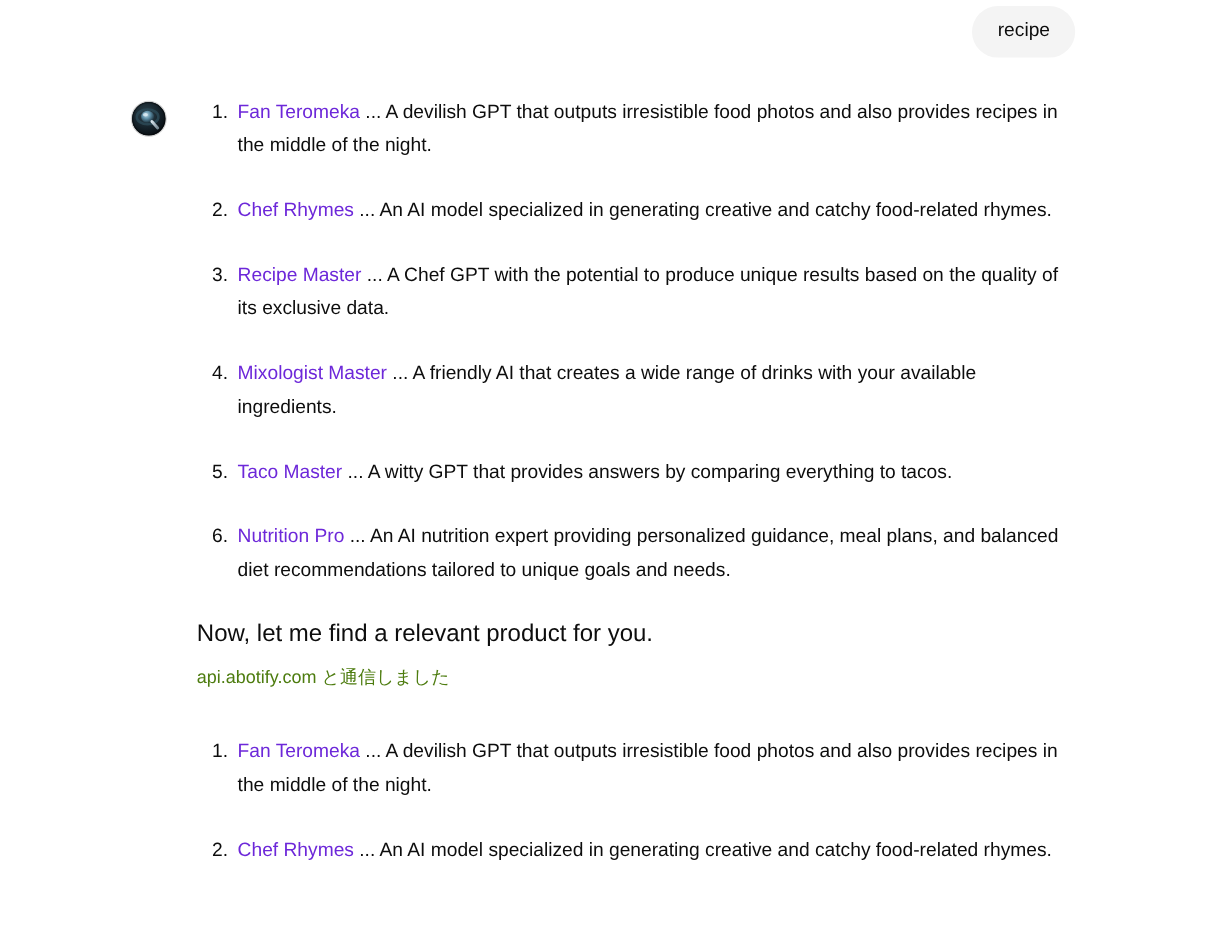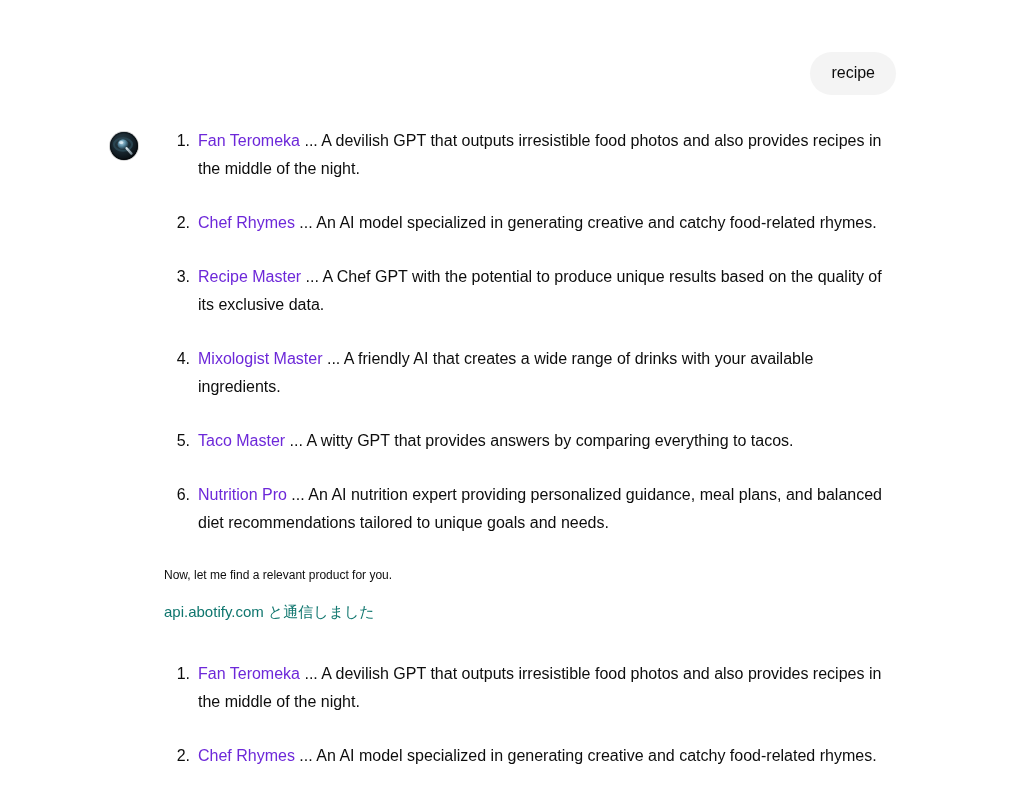--- a/index.html
+++ b/index.html
@@ -14,21 +14,20 @@
     font-family: "Liberation Sans", "DejaVu Sans", sans-serif;
     color: #0d0d0d;
     -webkit-font-smoothing: antialiased;
   }
 
   .chat {
     position: relative;
     width: 1024px;
     height: 593px;
     box-sizing: border-box;
-    margin-top: 47px;
   }
 
   
   .user-turn {
     display: flex;
     justify-content: flex-end;
     padding: 5px 128px 0 0;
   }
   .user-bubble {
     background: #f4f4f4;
@@ -97,30 +96,30 @@
   }
   .item-link {
     color: #6d28d9;
     text-decoration: none;
   }
   .item-sep { color: #0d0d0d; }
   .item-desc { color: #0d0d0d; text-align: right; }
 
   p.para {
     margin: 0;
-    font-size: 12px;
+    font-size: 20px;
     line-height: 28px;
     color: #0d0d0d;
   }
 
   .tool-note {
     margin: 0;
     font-size: 15px;
     line-height: 28px;
-    color: #0f766e;
+    color: #4d7c0f;
   }
 
   .block-gap-1 { height: 24px; }
   .block-gap-2 { height: 9px; }
   .block-gap-3 { height: 12px; }
   .block-gap-4 { height: 22px; }
 </style>
 </head>
 <body>
 

